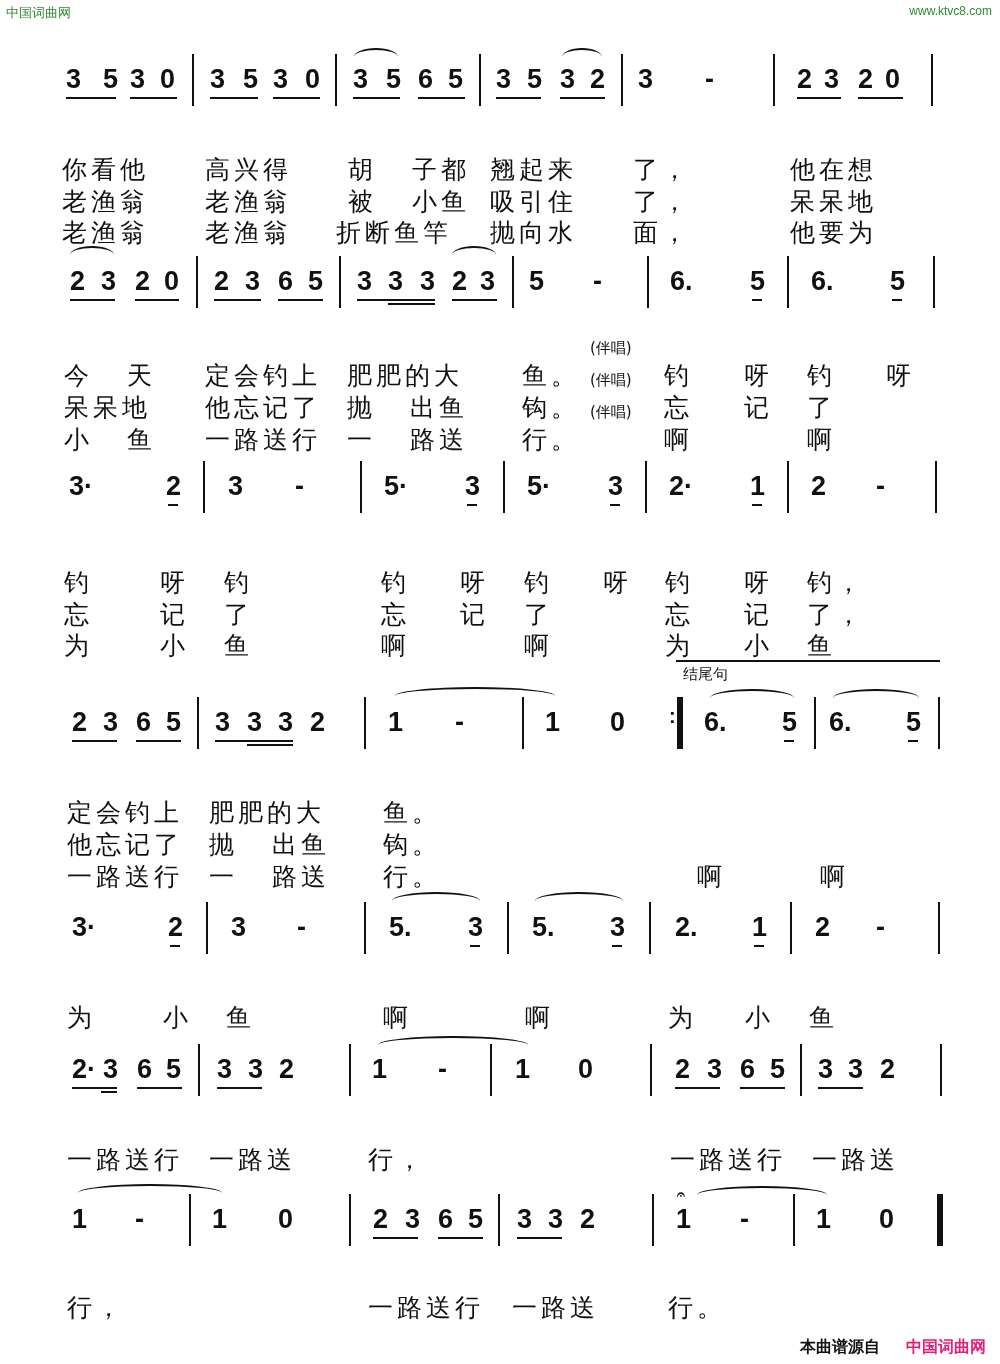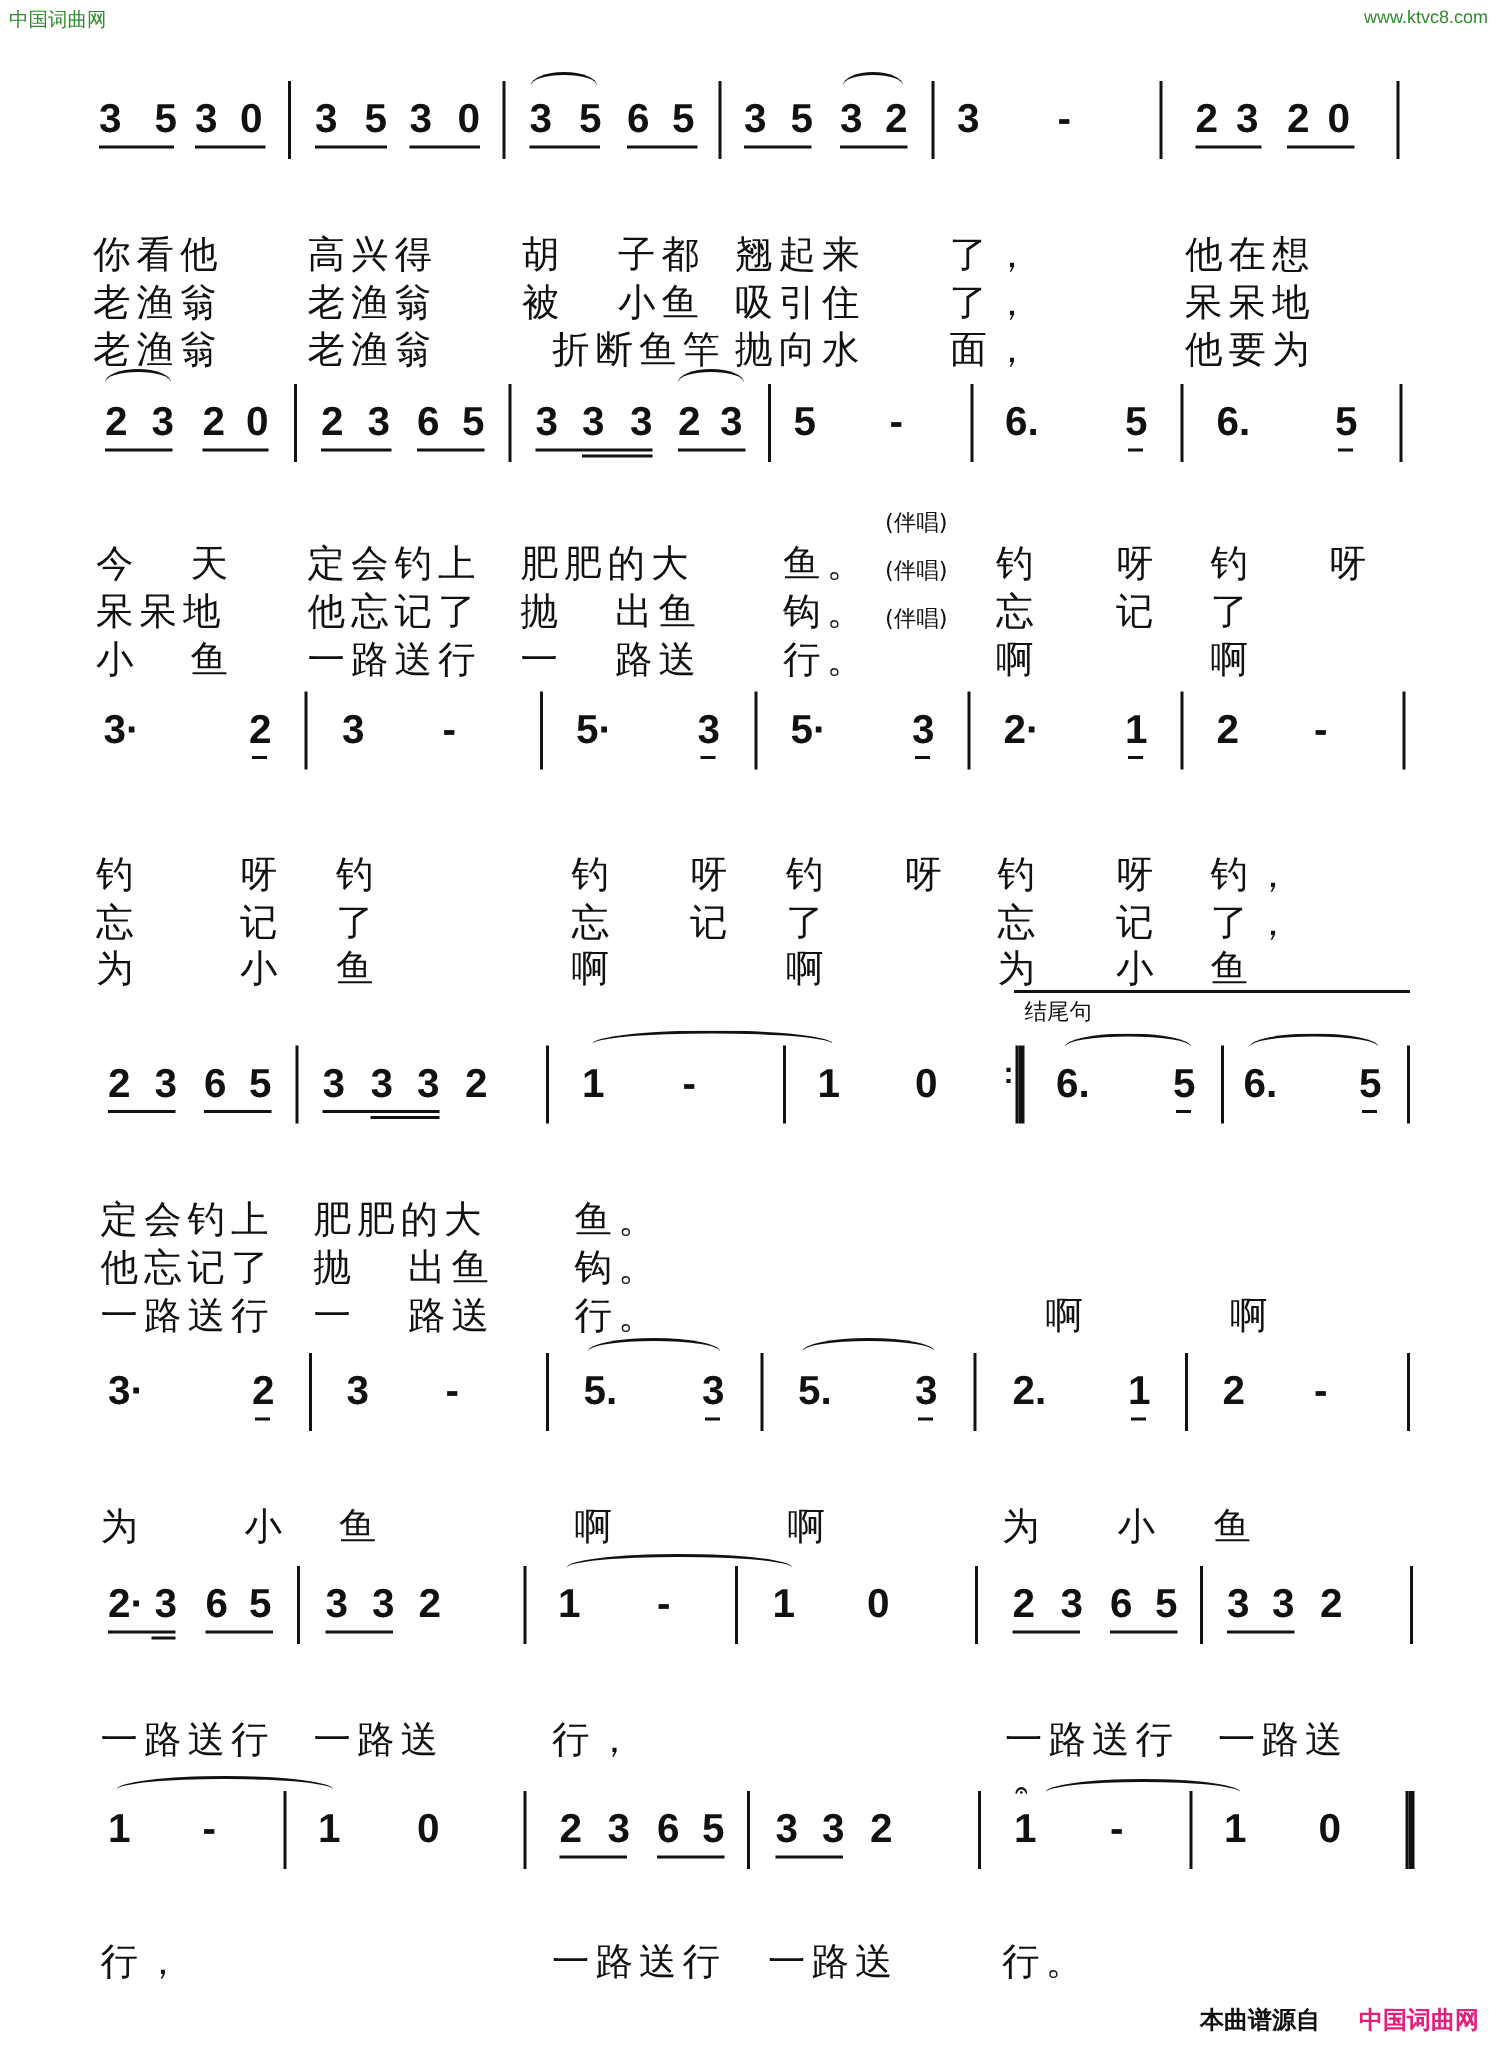--- a/index.html
+++ b/index.html
@@ -74,21 +74,21 @@
     <div class="ul" style="left:858px;top:47px;width:45px"></div>
     <div class="bar" style="left:931px"></div>
   </div>
   <div class="lyr" style="top:72px">
     <span style="left:62px">你看他</span><span style="left:205px">高兴得</span><span style="left:348px">胡</span><span style="left:412px">子都</span><span style="left:490px">翘起来</span><span style="left:633px">了，</span><span style="left:790px">他在想</span>
   </div>
   <div class="lyr" style="top:104px">
     <span style="left:62px">老渔翁</span><span style="left:205px">老渔翁</span><span style="left:348px">被</span><span style="left:412px">小鱼</span><span style="left:490px">吸引住</span><span style="left:633px">了，</span><span style="left:790px">呆呆地</span>
   </div>
   <div class="lyr" style="top:135px">
-    <span style="left:62px">老渔翁</span><span style="left:205px">老渔翁</span><span style="left:368px">折断鱼竿</span><span style="left:490px">抛向水</span><span style="left:633px">面，</span><span style="left:790px">他要为</span>
+    <span style="left:62px">老渔翁</span><span style="left:205px">老渔翁</span><span style="left:336px">折断鱼竿</span><span style="left:490px">抛向水</span><span style="left:633px">面，</span><span style="left:790px">他要为</span>
   </div>
 </div>
 
 <div class="system" style="top:252px;">
   <div class="notes">
     <div class="slur" style="left:70px;top:-6px;width:44px"></div>
     <span class="n" style="left:70px">2</span>
     <span class="n" style="left:101px">3</span>
     <span class="n" style="left:135px">2</span>
     <span class="n" style="left:164px">0</span>

